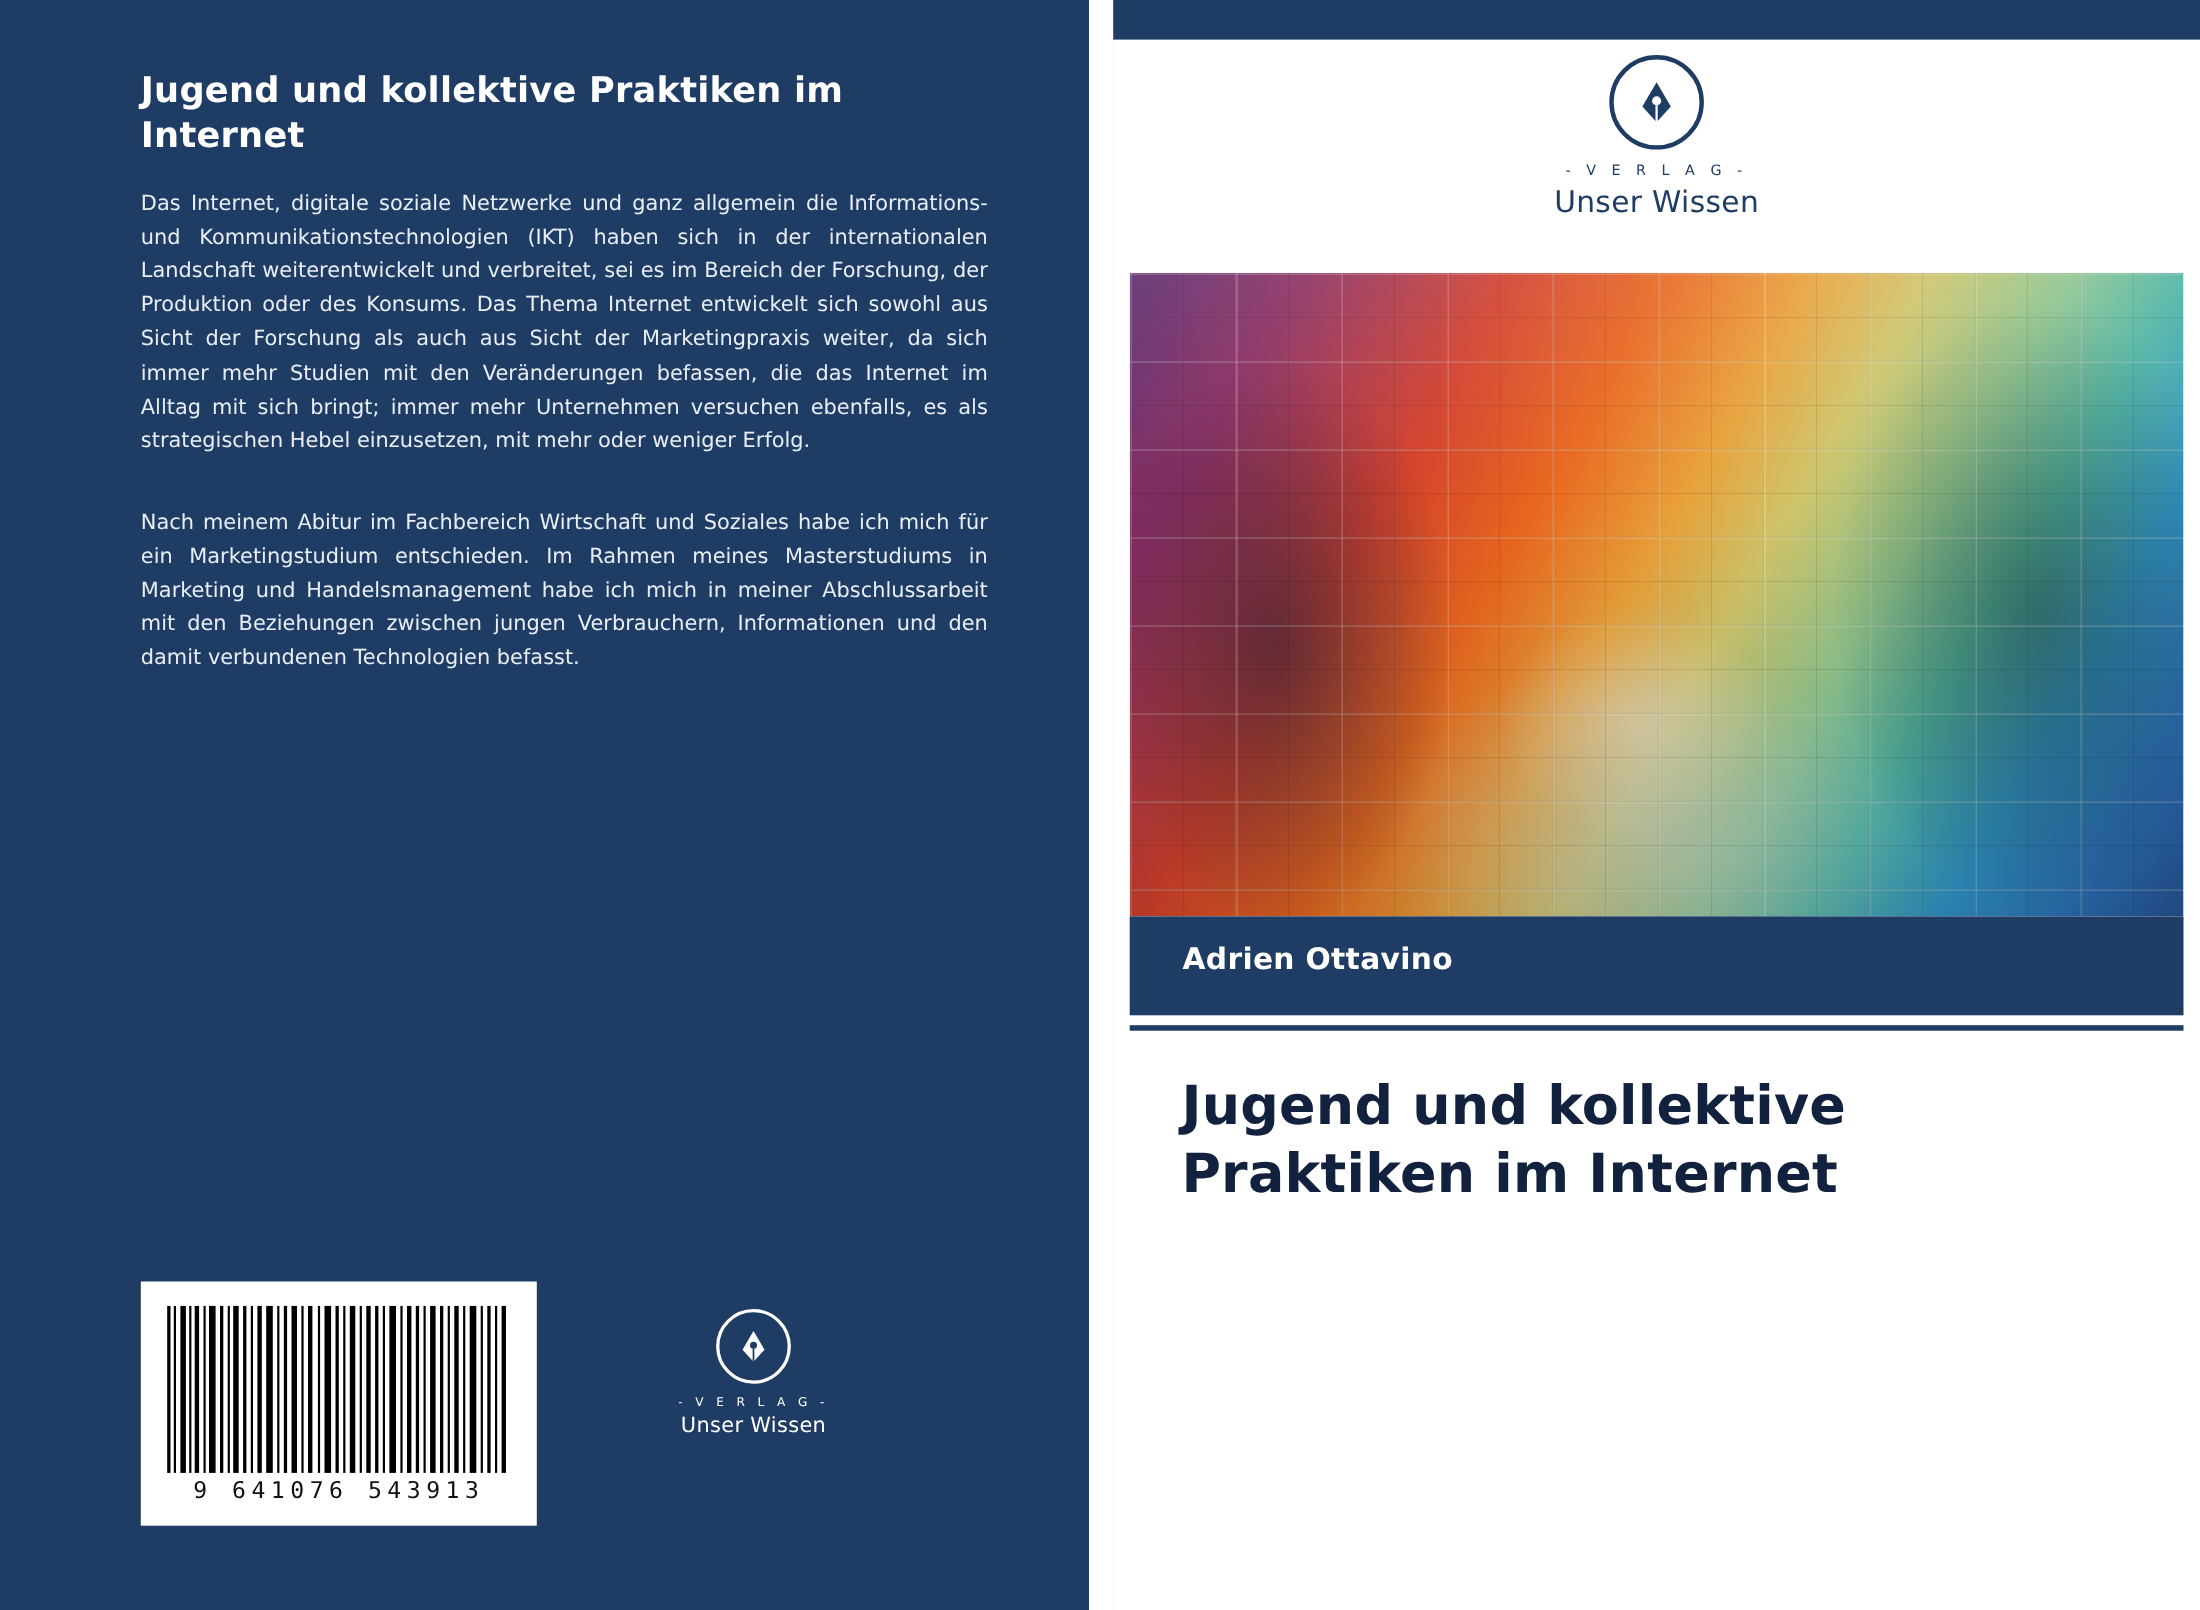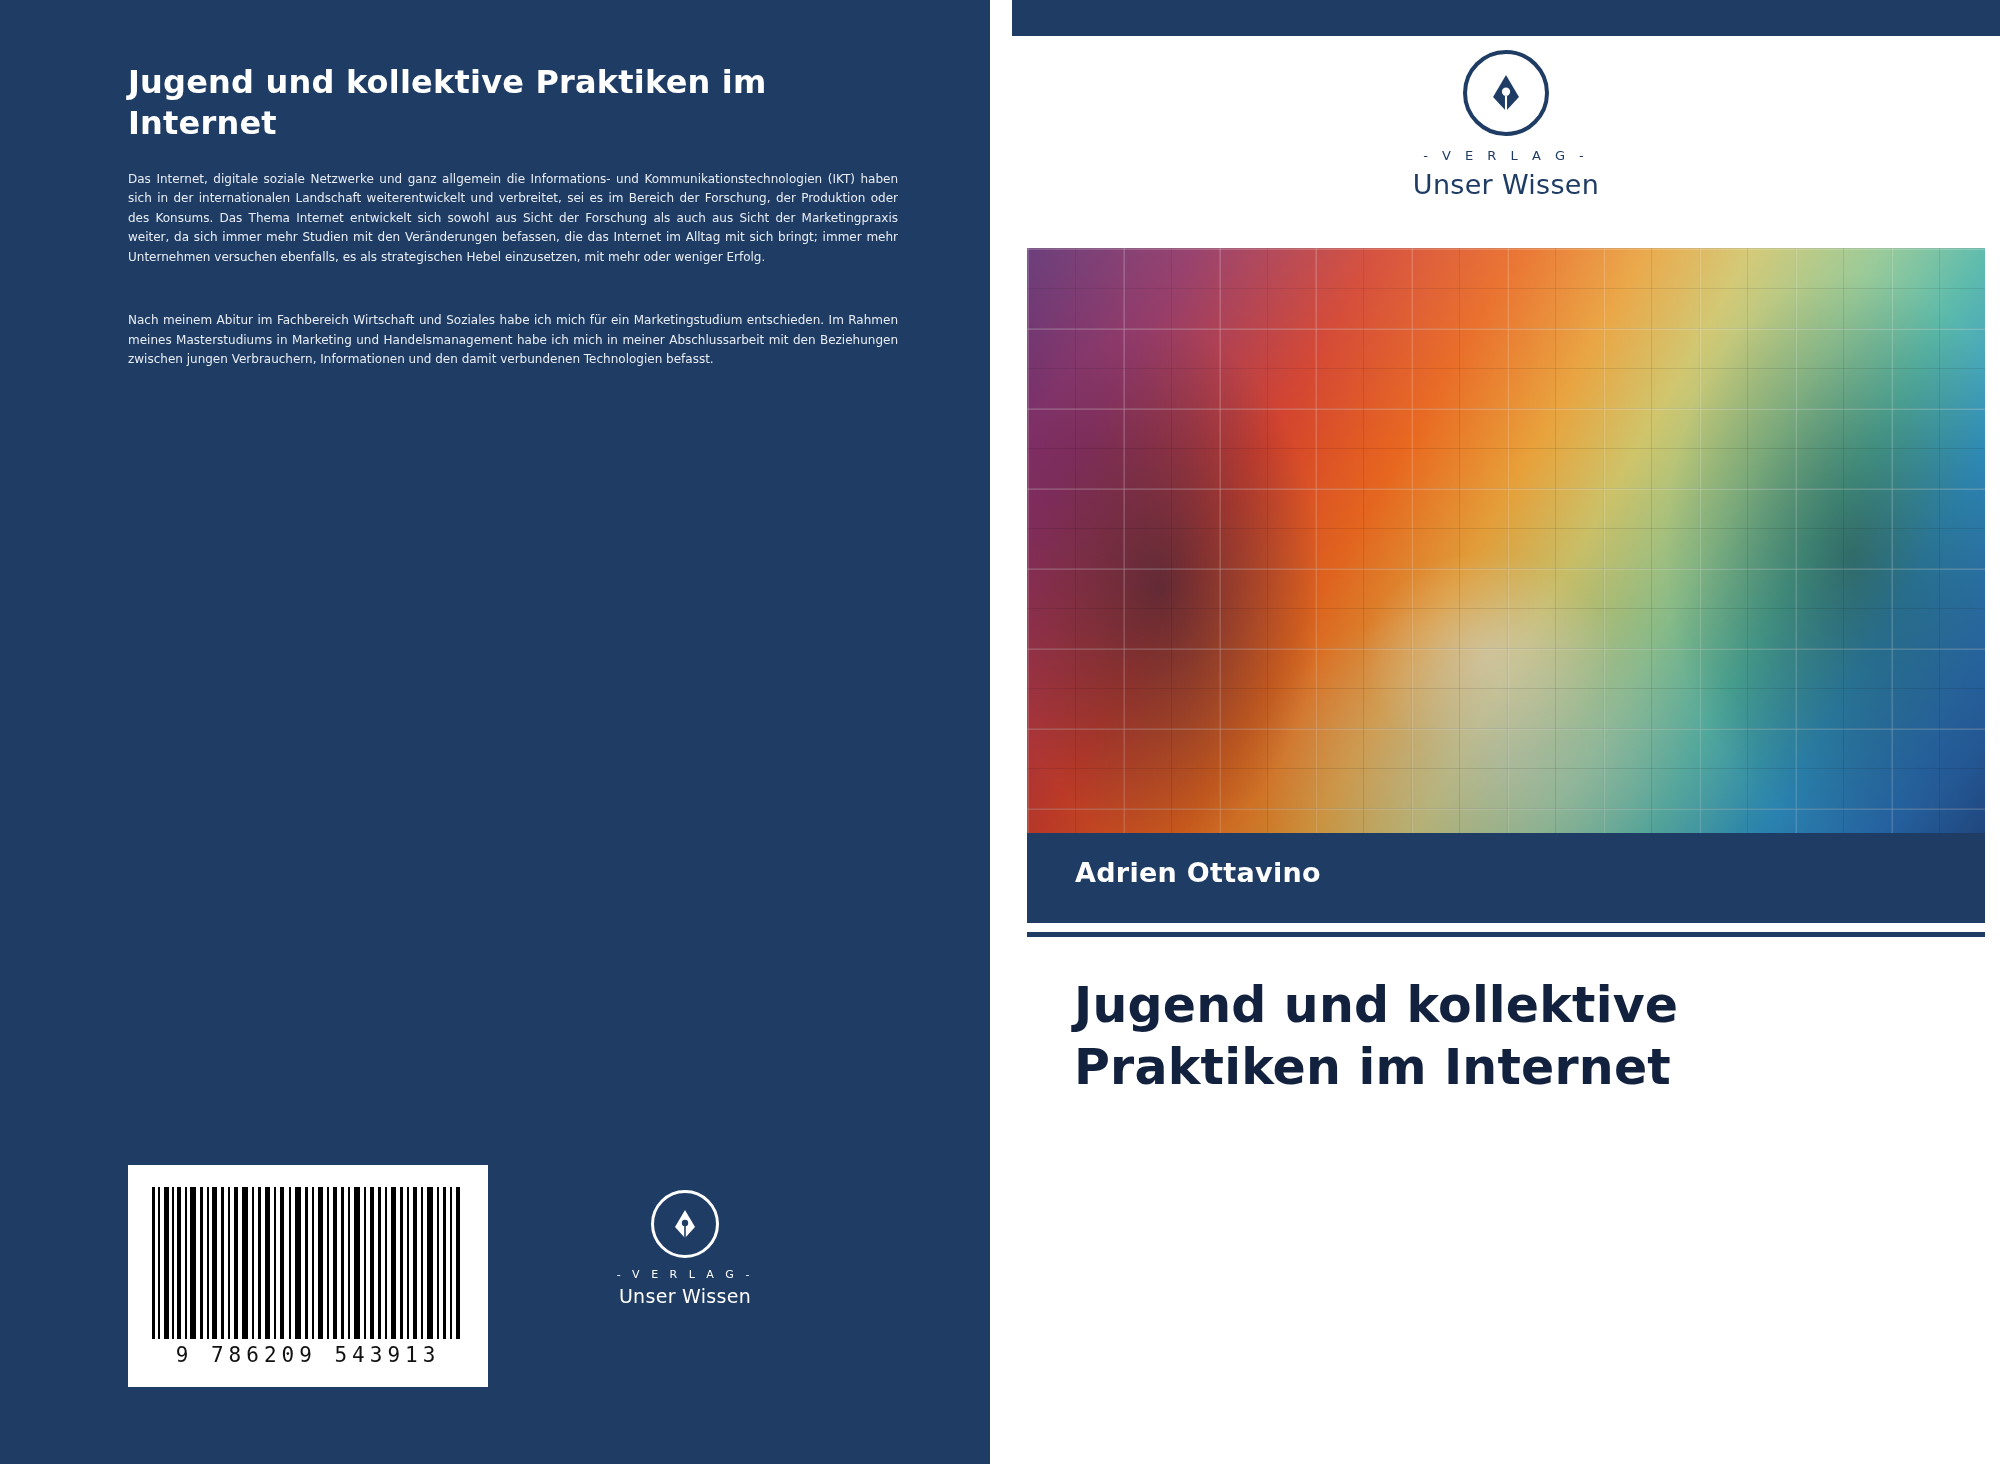--- a/index.html
+++ b/index.html
@@ -39,21 +39,21 @@
   .back-title {
     color: #ffffff;
     font-size: 32px;
     font-weight: bold;
     line-height: 1.28;
     letter-spacing: 0.2px;
     margin: 0 0 26px 0;
   }
   .back-para {
     color: #e9eef5;
-    font-size: 12px;
+    font-size: 19px;
     line-height: 1.62;
     text-align: justify;
     margin: 0 0 44px 0;
   }
   .back-para:last-child { margin-bottom: 0; }
 
   
   .barcode-box {
     position: absolute;
     left: 128px;
@@ -319,21 +319,21 @@
           <rect x="257" y="0" width="2" height="152"></rect>
           <rect x="263" y="0" width="4" height="152"></rect>
           <rect x="271" y="0" width="2" height="152"></rect>
           <rect x="277" y="0" width="6" height="152"></rect>
           <rect x="287" y="0" width="2" height="152"></rect>
           <rect x="293" y="0" width="3" height="152"></rect>
           <rect x="300" y="0" width="2" height="152"></rect>
           <rect x="306" y="0" width="4" height="152"></rect>
         </g>
       </svg>
-      <div class="barcode-digits">9 786209 543913</div>
+      <div class="barcode-digits">9 641076 543913</div>
     </div>
 
     <div class="back-logo">
       <div class="logo-circle">
         <svg class="logo-nib" width="34" height="34" viewBox="0 0 34 34">
           <path d="M17 3 L27 20 L17 31 L7 20 Z" fill="#ffffff"></path>
           <circle cx="17" cy="16" r="3.2" fill="#1e3c64"></circle>
           <path d="M17 19 L17 31" stroke="#1e3c64" stroke-width="1.6"></path>
         </svg>
       </div>

